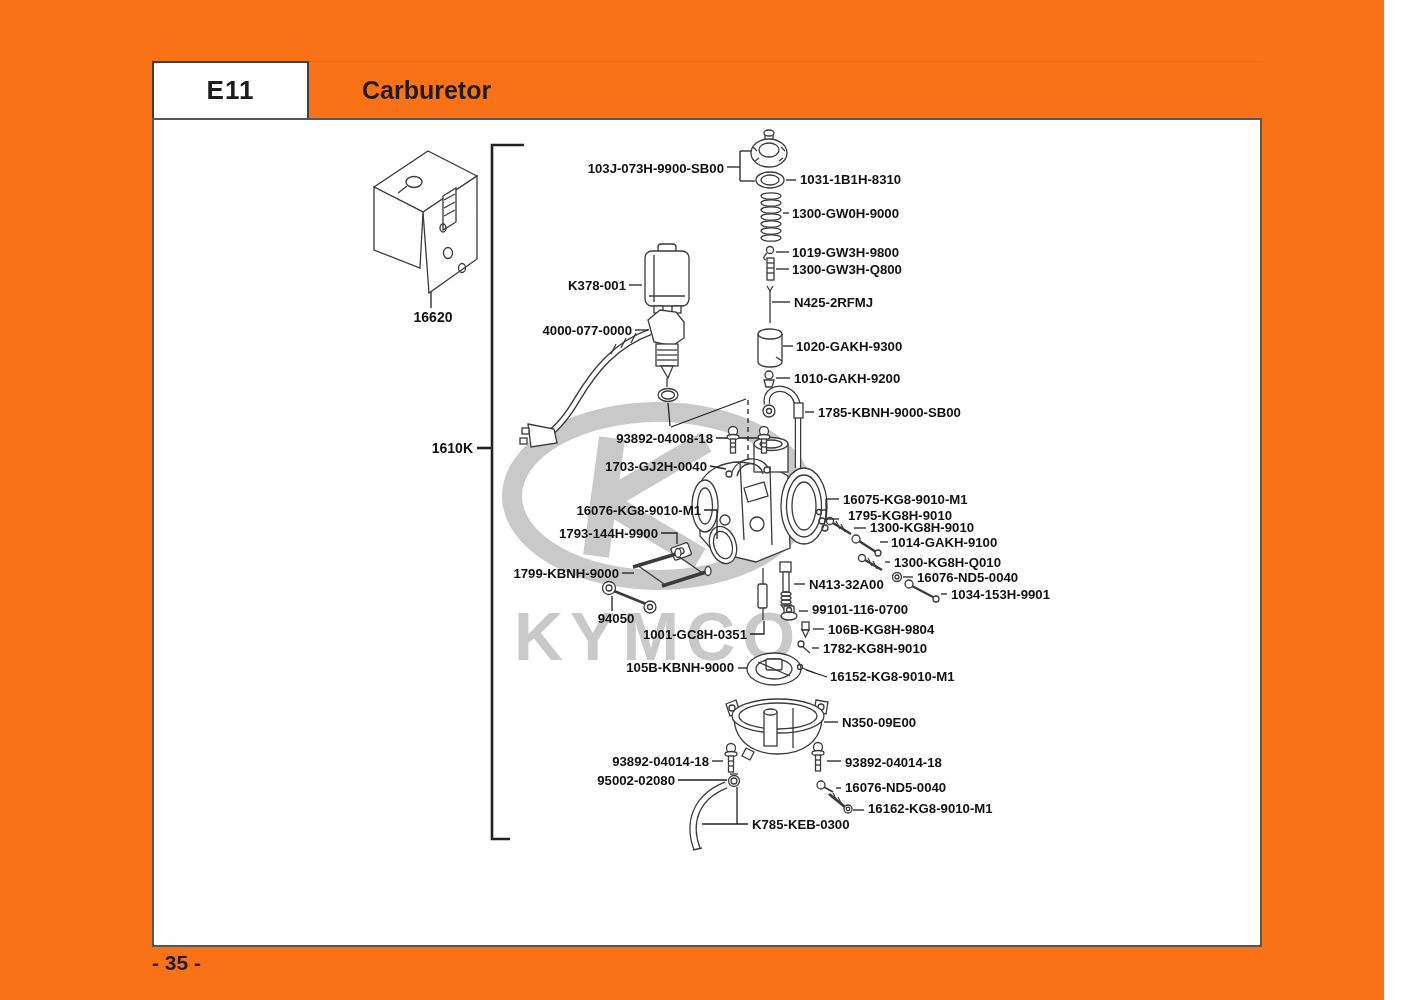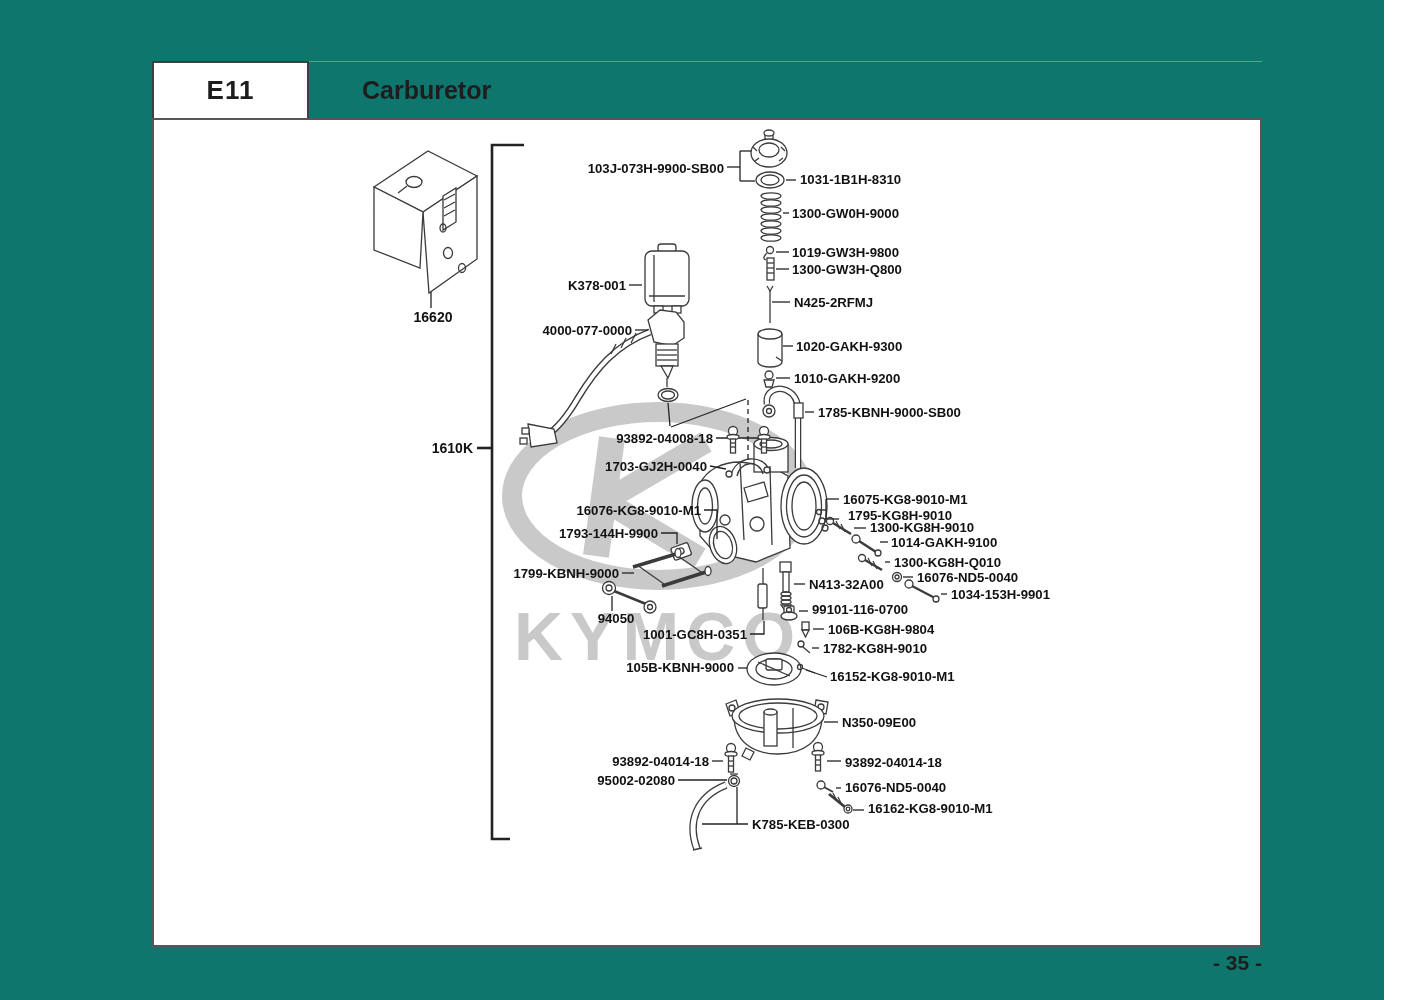--- a/index.html
+++ b/index.html
@@ -1,26 +1,26 @@
 <!DOCTYPE html>
 <html><head>
 <meta charset="utf-8">
 <style>
   html,body{margin:0;padding:0;background:#ffffff;}
-  .page{position:relative;width:1384px;height:1000px;background:#0f766e;
+  .page{position:relative;width:1384px;height:1000px;background:#f97316;
         font-family:"Liberation Sans",sans-serif;overflow:hidden;}
   .top-rule{position:absolute;left:152px;top:61px;width:1110px;height:1px;background:#8a8a8a;}
   .e11-box{position:absolute;left:152px;top:61px;width:157px;height:59px;border:2px solid #3f3f3f;
            background:#fff;display:flex;align-items:center;justify-content:center;
            font-size:26px;font-weight:bold;color:#1d1d1d;box-sizing:border-box;letter-spacing:1px;}
   .title{position:absolute;left:362px;top:61px;height:59px;display:flex;align-items:center;
          font-size:25px;font-weight:bold;color:#1d1d1d;text-align:right;}
   .frame{position:absolute;left:152px;top:118px;width:1110px;height:829px;
          border:2px solid #575757;box-sizing:border-box;background:#fff;}
-  .page-num{position:absolute;left:152px;top:951px;width:1110px;text-align:right;
+  .page-num{position:absolute;left:152px;top:951px;width:1110px;text-align:left;
             font-size:21px;font-weight:bold;color:#1d1d1d;}
   svg.diagram{position:absolute;left:0;top:0;}
   svg text.lbl{font-family:"Liberation Sans",sans-serif;font-weight:bold;font-size:13.2px;fill:#111;}
   svg text.grp{font-family:"Liberation Sans",sans-serif;font-weight:bold;font-size:14px;fill:#111;}
   svg .pt{stroke:#3b3b3b;stroke-width:1.3;fill:none;}
   svg .ptw{stroke:#3b3b3b;stroke-width:1.3;fill:#ffffff;}
   svg .ld{stroke:#222;stroke-width:1.3;fill:none;}
   svg .wm{fill:#c9c9c9;}
 </style>
 </head>

